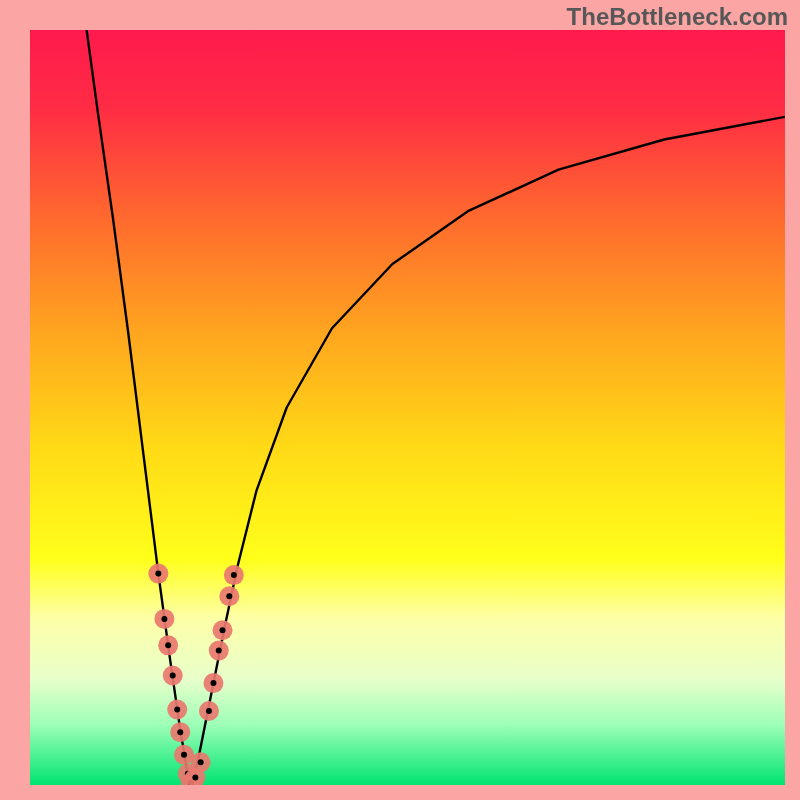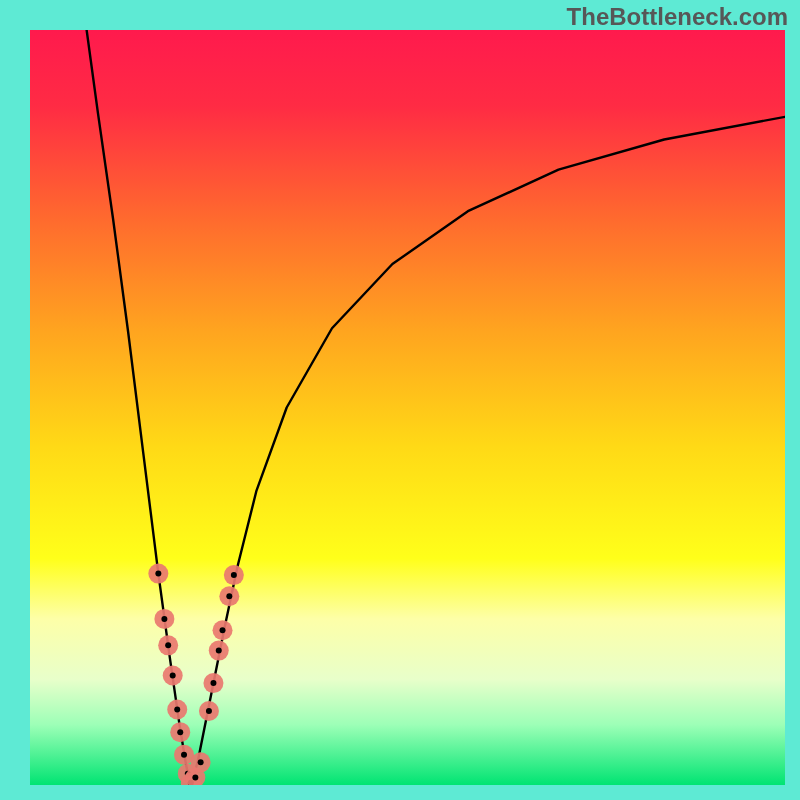--- a/index.html
+++ b/index.html
@@ -9,21 +9,21 @@
     height: 800px;
     background: #000;
     overflow: hidden;
   }
   .frame {
     position: absolute;
     left: 0;
     top: 0;
     width: 800px;
     height: 800px;
-    background: #5eead4;
+    background: #fca5a5;
   }
   .plot-area {
     position: absolute;
     left: 30px;
     top: 30px;
     width: 755px;
     height: 755px;
     overflow: hidden;
   }
   .watermark {

